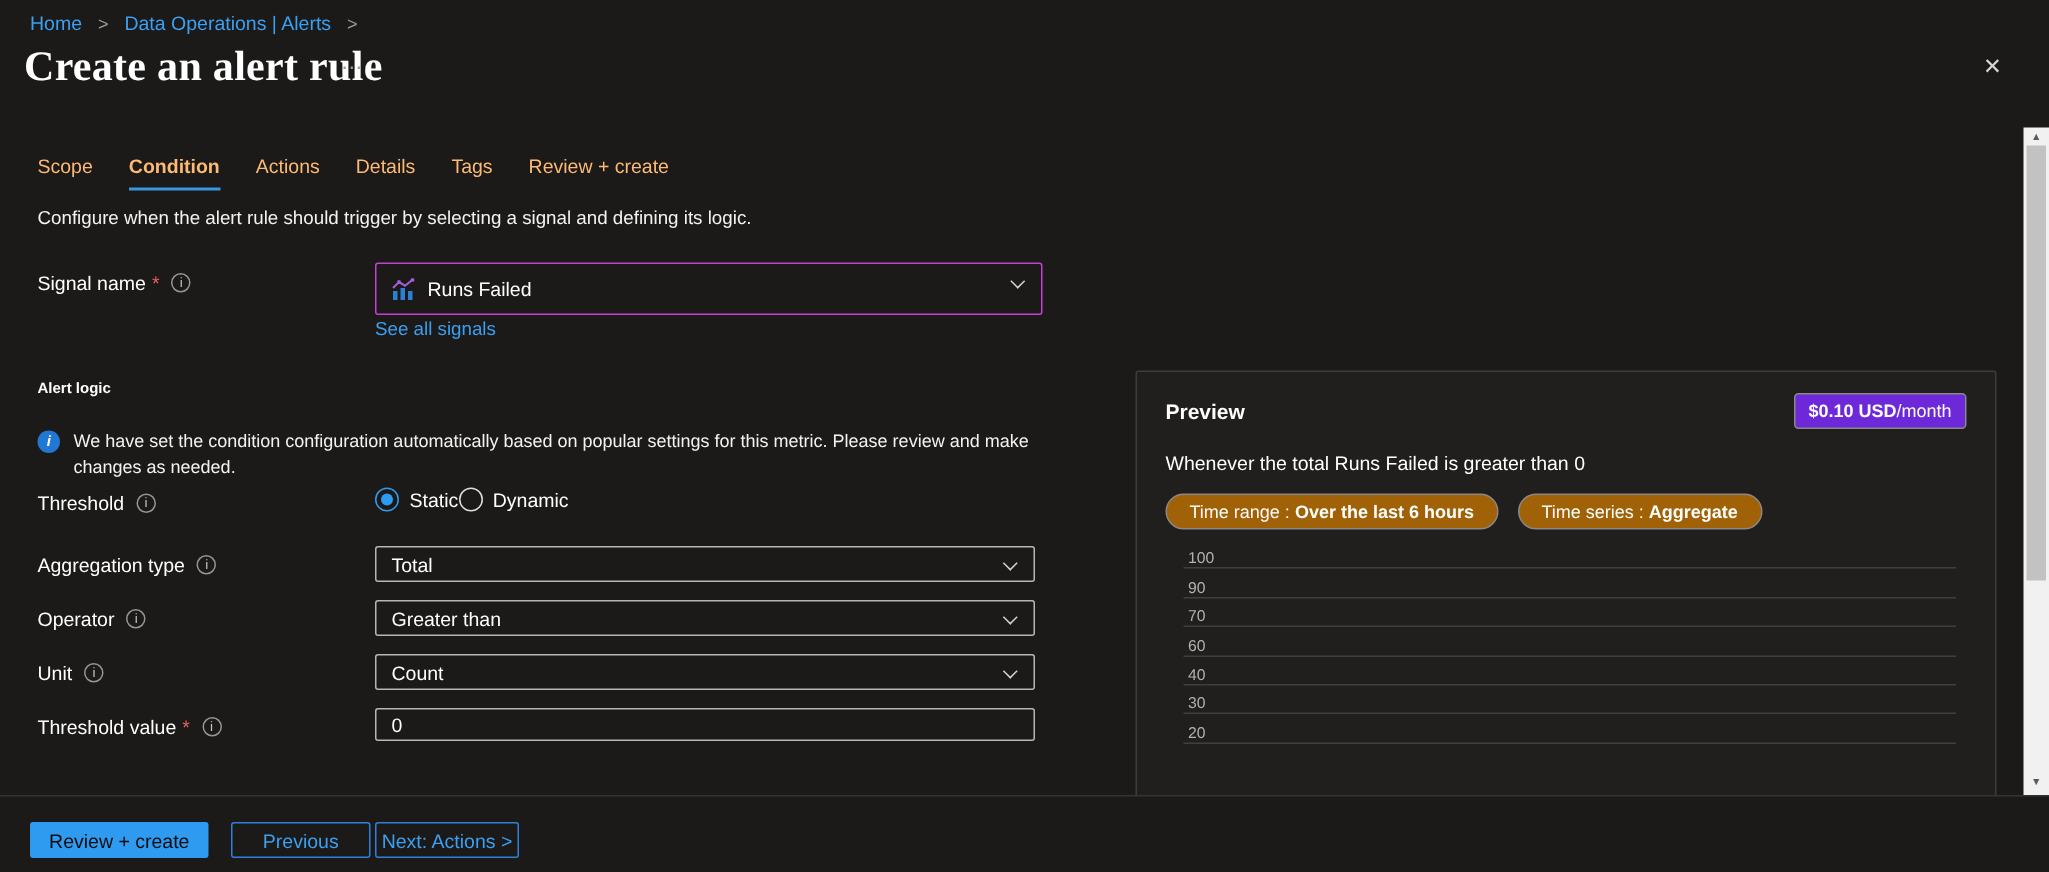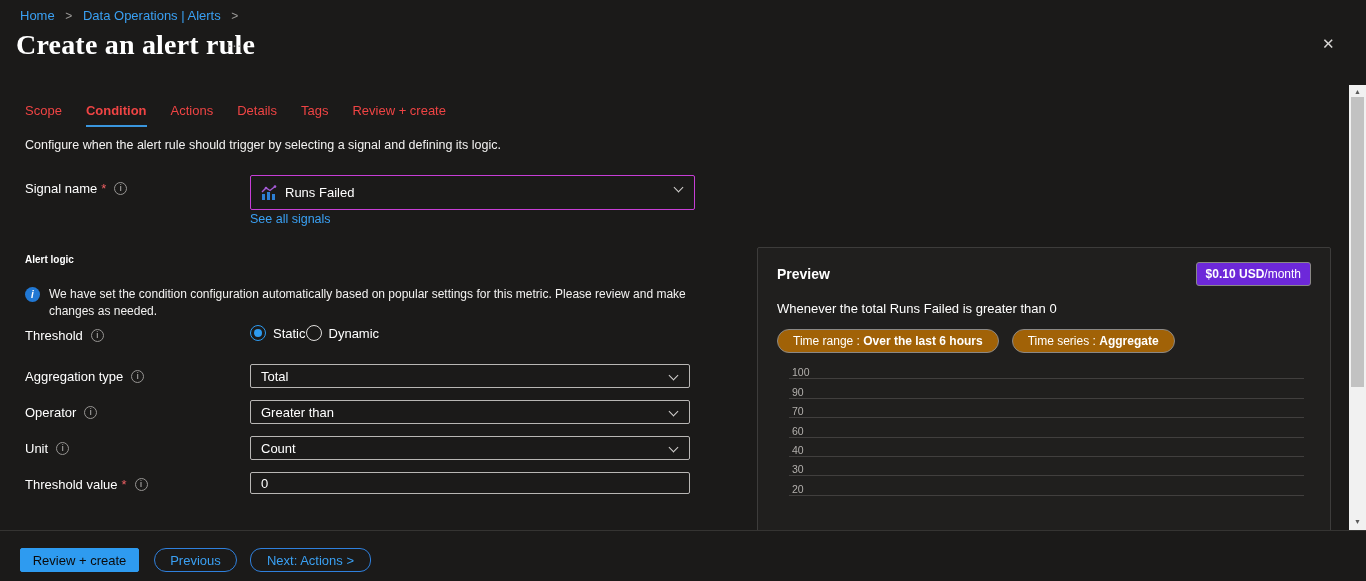--- a/index.html
+++ b/index.html
@@ -18,21 +18,21 @@
   .crumb { color: #3aa0f3; }
   .crumb-sep { color: #9d9b99; margin: 0 7px; font-size: 12px; }
   .page-title { position: absolute; top: 29px; left: 16px; font-size: 28px; font-weight: 700; letter-spacing: .2px; font-family: Liberation Serif, serif; }
   .title-more { position: absolute; top: 33px; left: 227px; color: #a19f9d; font-size: 15px; cursor: pointer; }
   .close-btn { position: absolute; top: 35px; left: 1322px; background: none; border: none; color: #d8d6d4; font-size: 15px; cursor: pointer; font-family: inherit; }
 
   
   .content { position: absolute; top: 85px; left: 0; width: 1349px; height: 445px; overflow: hidden; }
 
   .tabs { position: absolute; top: 18px; left: 25px; display: flex; gap: 24px; }
-  .tab { font-size: 13px; color: #ef4444; padding-bottom: 7px; cursor: pointer; border-bottom: 2px solid transparent; }
+  .tab { font-size: 13px; color: #fdba74; padding-bottom: 7px; cursor: pointer; border-bottom: 2px solid transparent; }
   .tab.active { font-weight: 700; border-bottom: 2px solid #3a96dd; }
 
   .desc { position: absolute; top: 53px; left: 25px; font-size: 12.5px; color: #f3f2f1; }
 
   .field-label { position: absolute; left: 25px; font-size: 13px; color: #ffffff; display: flex; align-items: center; }
   .req { color: #ee5f63; margin-left: 4px; }
   .info-i {
     display: inline-flex; width: 13px; height: 13px; margin-left: 8px;
     border: 1px solid #979593; border-radius: 50%;
     font-size: 9px; line-height: 1; align-items: center; justify-content: center;
@@ -109,22 +109,22 @@
   .scroll-arrow { position: absolute; left: 0; width: 17px; height: 13px; color: #5a5a5a; font-size: 7px; text-align: center; line-height: 14px; cursor: pointer; }
   .scroll-arrow.up { top: 0; }
   .scroll-arrow.down { bottom: 2px; }
   .scroll-thumb { position: absolute; top: 12px; left: 2px; width: 13px; height: 290px; background: #c2c2c2; cursor: grab; }
 
   
   .footer { position: absolute; bottom: 0; left: 0; width: 1366px; height: 51px; background: #1b1a19; border-top: 1px solid #353432; }
   .btn { position: absolute; top: 17px; height: 24px; font-size: 13px; font-family: inherit; border-radius: 2px; cursor: pointer; }
   .btn.primary { left: 20px; width: 119px; background: #2e9bf0; border: 1px solid #2e9bf0; color: #0b0b0b; }
   .btn.secondary { background: transparent; border: 1px solid #2f80dd; color: #3aa0f3; }
-  .btn.previous { left: 154px; width: 83px; border-radius: 12px; }
-  .btn.next { left: 250px; width: 121px; border-radius: 11px; }
+  .btn.previous { left: 154px; width: 93px; }
+  .btn.next { left: 250px; width: 96px; }
 </style>
 </head>
 <body>
 
 <nav class="breadcrumb">
   <a class="crumb">Home</a>
   <span class="crumb-sep">&gt;</span>
   <a class="crumb">Data Operations | Alerts</a>
   <span class="crumb-sep">&gt;</span>
 </nav>

